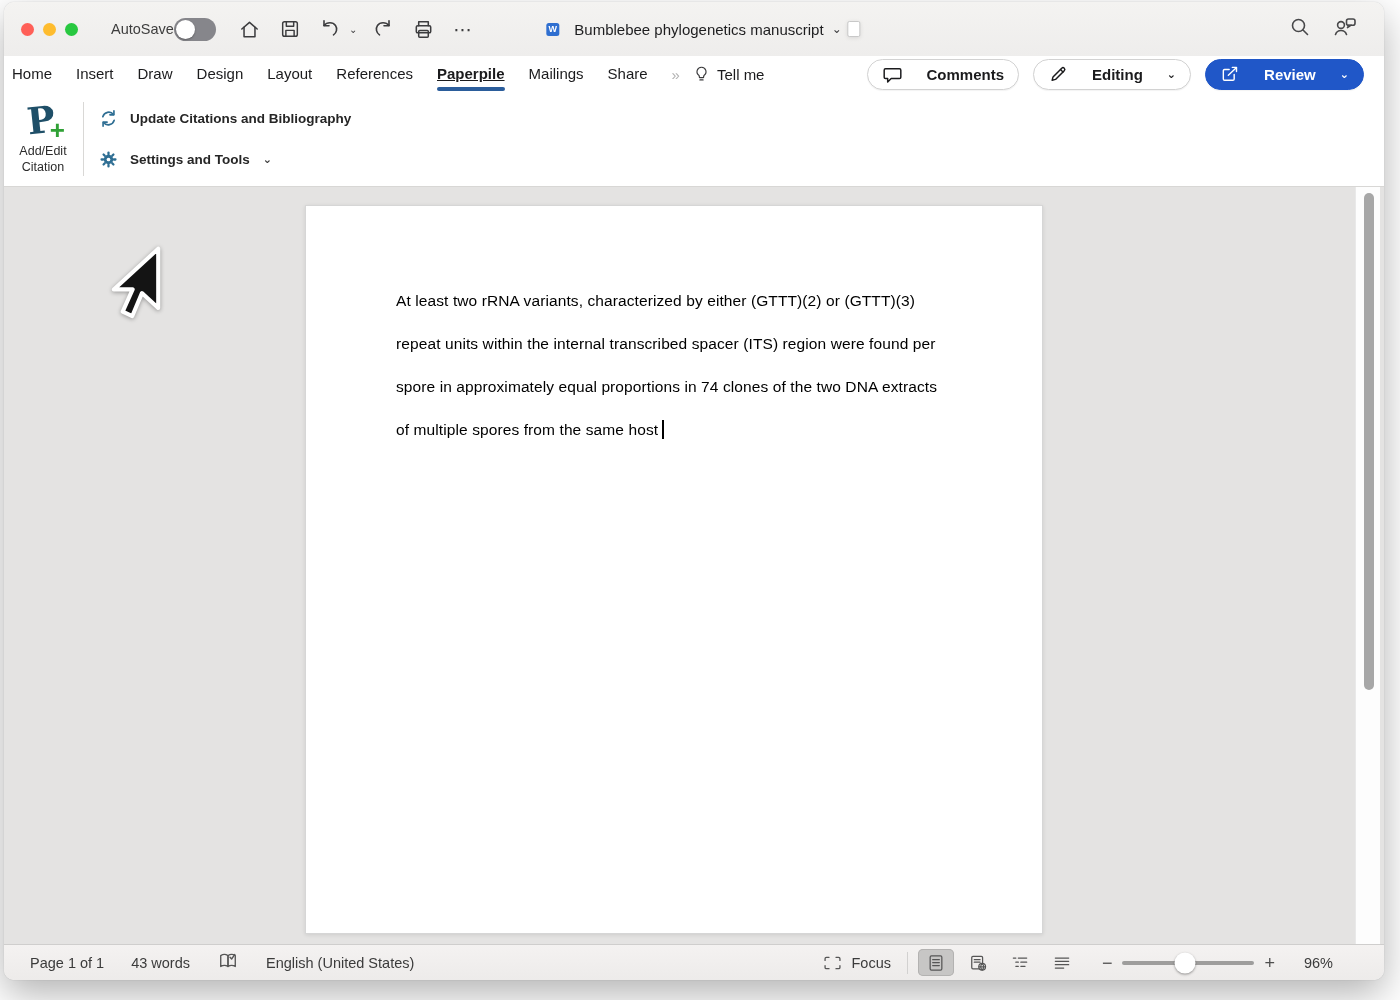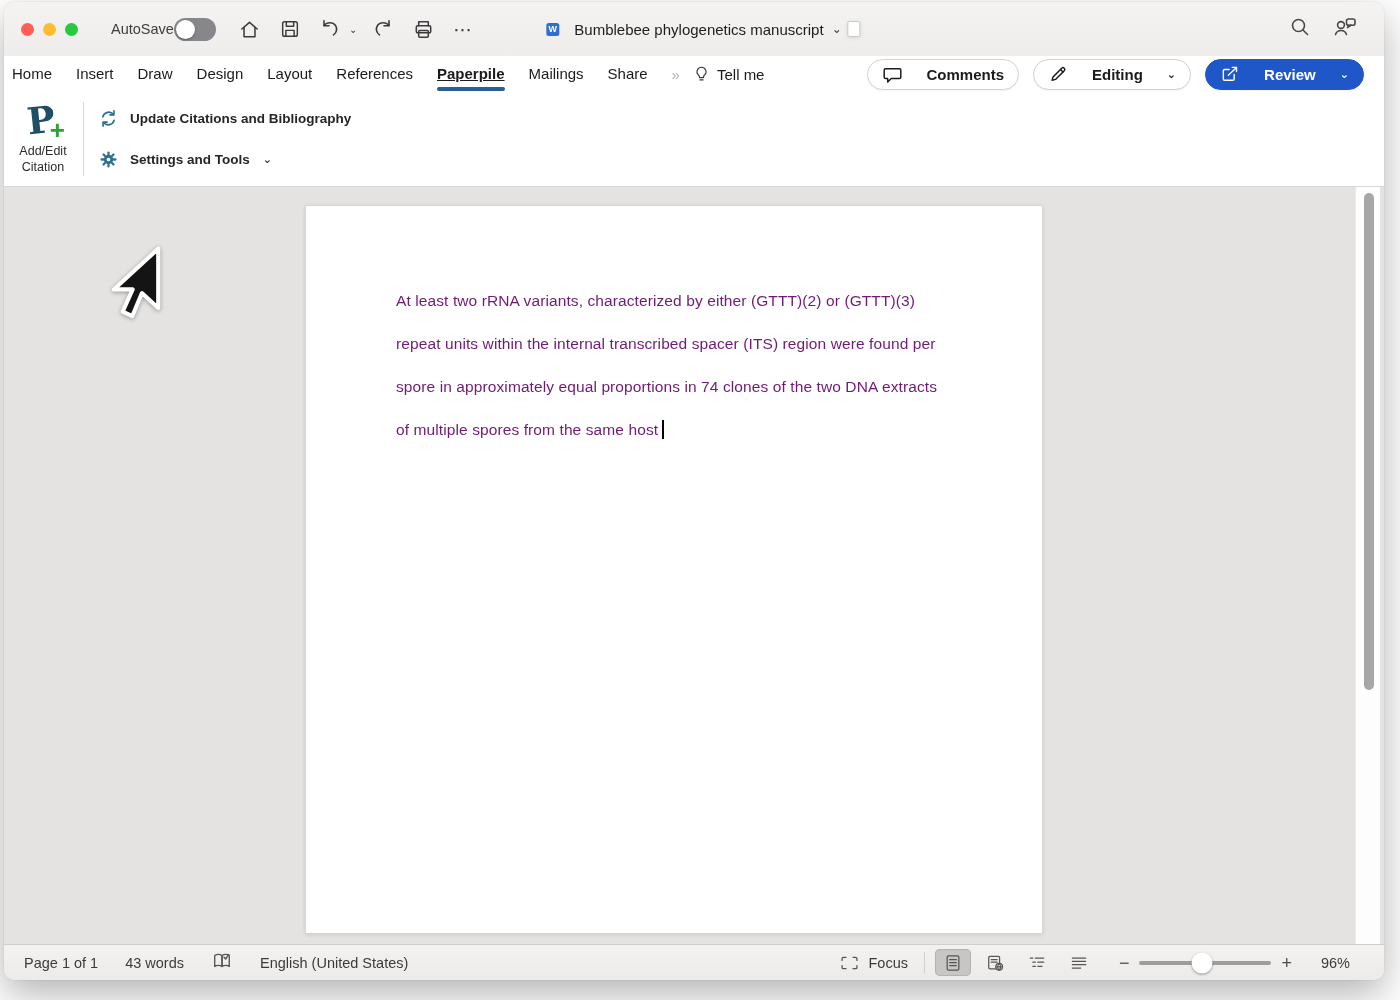--- a/index.html
+++ b/index.html
@@ -77,37 +77,37 @@
   .ribbon-item svg.stroke-ic { stroke:#2e6e93; fill:none; stroke-width:1.9; stroke-linecap:round; stroke-linejoin:round; }
   .ribbon-item .chev { font-size:11px; color:#3a3a3a; margin-left:2px; }
 
   
   .docarea { position:absolute; left:0; top:185px; right:0; bottom:36px; background:#e4e3e2; }
   .page {
     position:absolute; left:301px; top:18px; width:738px; bottom:10px;
     background:#fff; border:1px solid #d6d6d6; box-shadow:0 1px 4px rgba(0,0,0,.10);
   }
   .doc-text { position:absolute; left:90px; top:73px; right:55px; }
-  .doc-text p { height:43px; display:flex; align-items:center; font-size:15.5px; color:#701a75; letter-spacing:.1px; white-space:nowrap; }
+  .doc-text p { height:43px; display:flex; align-items:center; font-size:15.5px; color:#000000; letter-spacing:.1px; white-space:nowrap; }
   .caret { display:inline-block; width:1.5px; height:19px; background:#000; margin-left:4px; }
 
   .cursor-arrow { position:absolute; left:106px; top:58px; width:52px; height:74px; filter:drop-shadow(0 1px 2px rgba(0,0,0,.35)); }
 
   .scroll-track { position:absolute; right:4px; top:0; bottom:0; width:25px; background:#fdfdfd; border-left:1px solid #e9e9e9; }
   .scroll-thumb { position:absolute; left:8px; top:6px; width:10px; height:497px; border-radius:6px; background:#a7a7a7; }
 
   
   .statusbar {
     position:absolute; left:0; right:0; bottom:0; height:36px;
     background:linear-gradient(#f4f2f1,#edebea); border-top:1px solid #cfcecd;
     display:flex; align-items:center; font-size:14.5px; color:#3b3b3b;
   }
-  .sb-left { display:flex; align-items:center; gap:27px; padding-left:20px; }
+  .sb-left { display:flex; align-items:center; gap:27px; padding-left:26px; }
   .sb-left svg, .sb-right svg { stroke:#565656; fill:none; stroke-width:1.5; stroke-linecap:round; stroke-linejoin:round; }
-  .sb-right { margin-left:auto; display:flex; align-items:center; padding-right:34px; }
+  .sb-right { margin-left:auto; display:flex; align-items:center; padding-right:51px; }
   .focus-btn { display:flex; align-items:center; gap:8px; margin-right:16px; }
   .sb-sep { width:1px; height:22px; background:#d2d1d0; margin-right:10px; }
   .view-btn { width:36px; height:27px; display:flex; align-items:center; justify-content:center; border-radius:5px; margin-right:6px; }
   .view-btn.selected { background:#c7c6c5; box-shadow:inset 0 0 0 1px #b3b2b1; }
   .zoom-ctrl { display:flex; align-items:center; gap:10px; margin-left:16px; }
   .zoom-sign { font-size:18px; color:#4e4e4e; line-height:1; }
   .zoom-track { position:relative; width:132px; height:4px; border-radius:2px; background:#9e9d9c; }
   .zoom-knob { position:absolute; top:50%; transform:translate(-50%,-50%); width:21px; height:21px; border-radius:50%; background:#fff; box-shadow:0 1px 2.5px rgba(0,0,0,.4); }
   .zoom-pct { width:48px; text-align:right; }
 </style>

